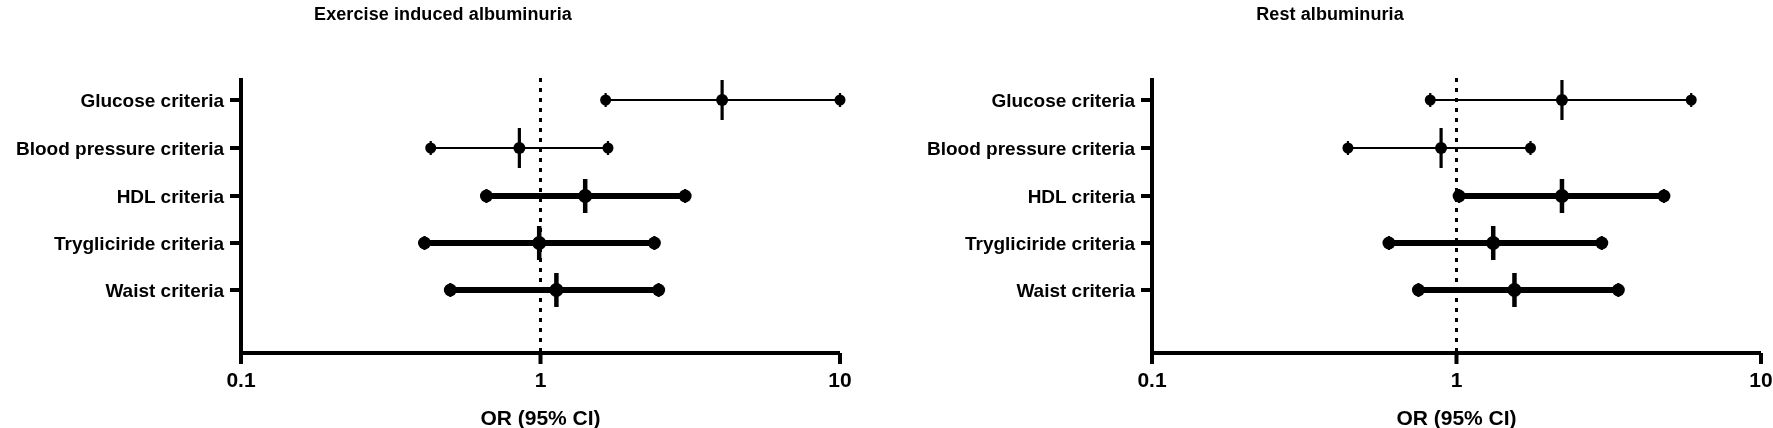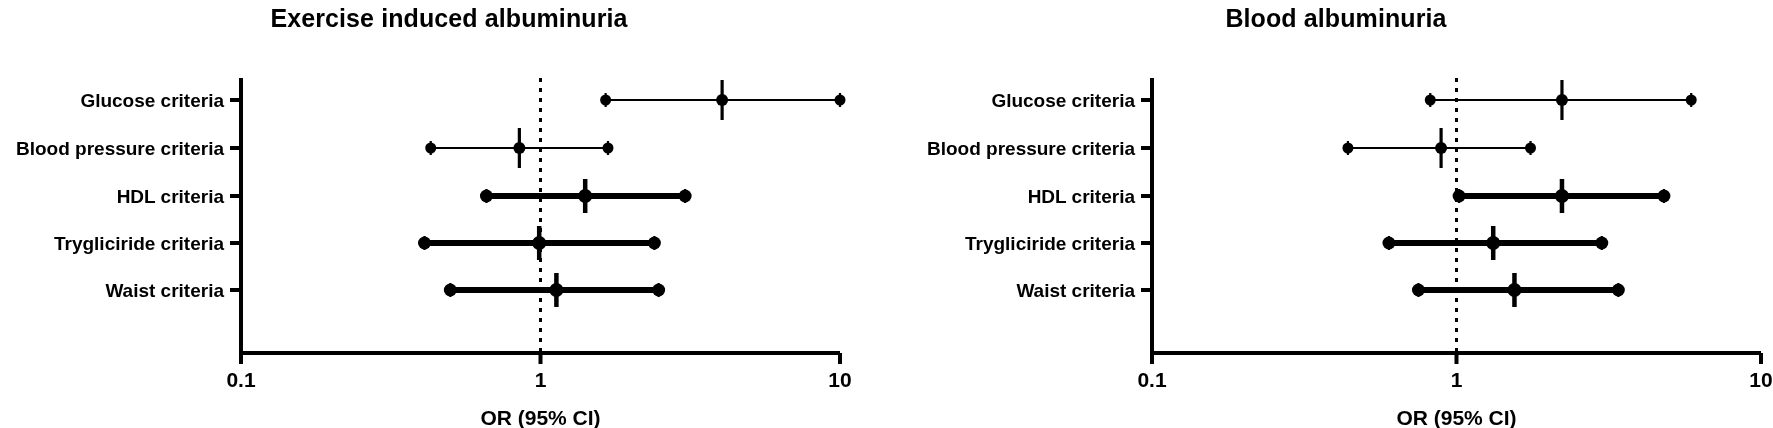--- a/index.html
+++ b/index.html
@@ -10,24 +10,23 @@
     color:#000000;
     overflow:hidden;
   }
   #root{position:relative;width:1773px;height:428px;}
   .panel{position:absolute;top:0;height:428px;}
   #panel-left{left:0;width:886px;}
   #panel-right{left:887px;width:886px;}
   .panel-title{
     position:absolute;top:4px;left:0;width:100%;
     text-align:center;
-    font-size:25px;font-weight:bold;
+    font-size:18px;font-weight:bold;
     letter-spacing:0.1px;
     font-family:"Liberation Sans", sans-serif;
-    margin-left:6px;
   }
   .plotsvg{position:absolute;top:0;left:0;}
   .tick-label{
     font-family:"Liberation Sans", sans-serif;
     font-size:21px;font-weight:bold;
     fill:#000;
   }
   .cat-label{
     font-family:"Liberation Sans", sans-serif;
     font-size:19px;font-weight:bold;
@@ -115,21 +114,21 @@
           <line x1="658.6382784074517" y1="283" x2="658.6382784074517" y2="297" stroke-width="2.2" class="whisker"></line>
           <circle cx="450.34151629863766" cy="290" r="6.5" class="marker"></circle>
           <circle cx="658.6382784074517" cy="290" r="6.5" class="marker"></circle>
           <line x1="556.3969938232842" y1="273" x2="556.3969938232842" y2="307" stroke-width="4.5" class="whisker"></line>
           <circle cx="556.3969938232842" cy="290" r="7" class="marker"></circle>
         </g>
       </svg>
   </div>
 
   <div class="panel" id="panel-right">
-    <div class="panel-title">Blood albuminuria</div>
+    <div class="panel-title">Rest albuminuria</div>
     <svg class="plotsvg" id="svg-right" width="886" height="428">
         <line x1="265" y1="78" x2="265" y2="353" stroke-width="4" class="axisline"></line>
         <line x1="265" y1="353" x2="874" y2="353" stroke-width="4" class="axisline"></line>
         <line x1="265" y1="353" x2="265" y2="364" stroke-width="4" class="axisline"></line>
         <text x="265" y="387" text-anchor="middle" class="tick-label">0.1</text>
         <line x1="569.5" y1="353" x2="569.5" y2="364" stroke-width="4" class="axisline"></line>
         <text x="569.5" y="387" text-anchor="middle" class="tick-label">1</text>
         <line x1="874" y1="353" x2="874" y2="364" stroke-width="4" class="axisline"></line>
         <text x="874" y="387" text-anchor="middle" class="tick-label">10</text>
         <text x="569.5" y="425" class="axis-title">OR (95% CI)</text>

